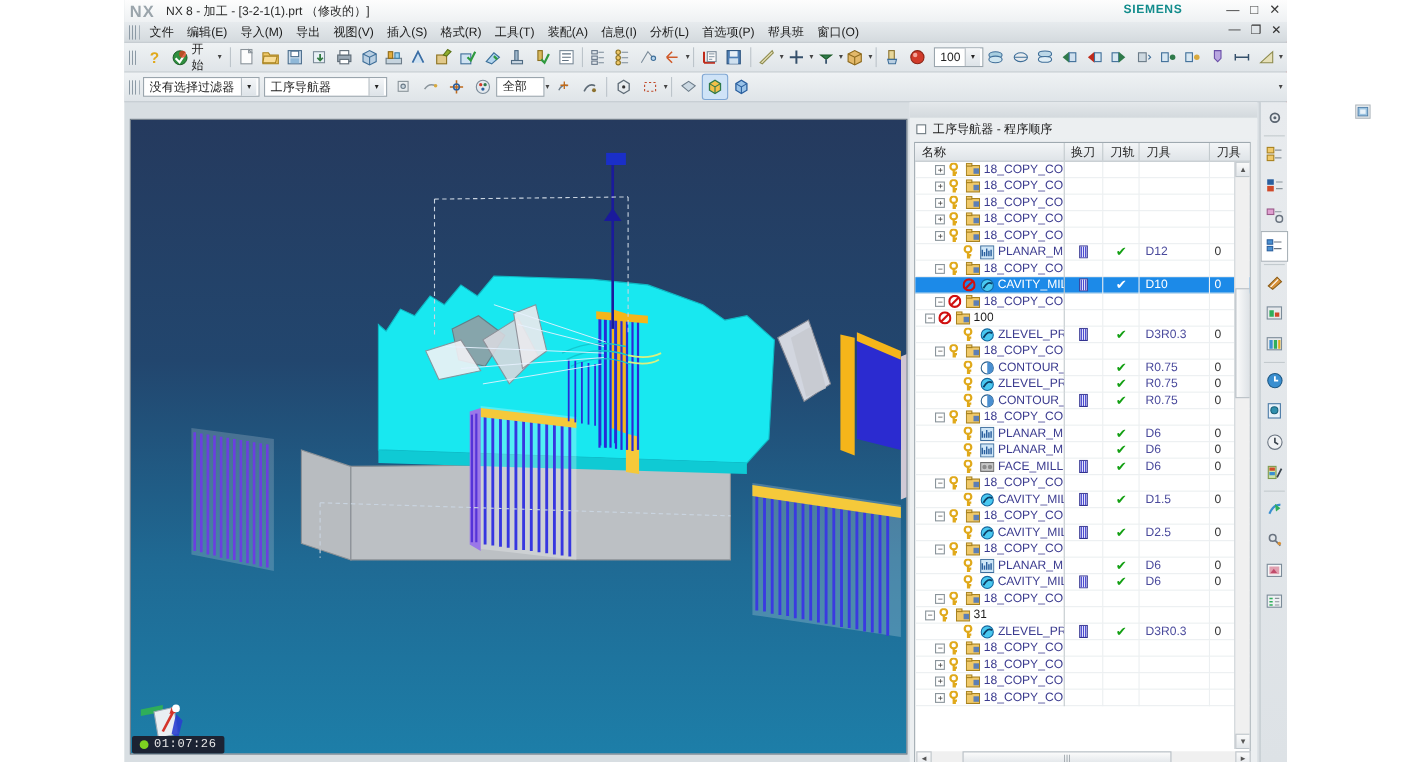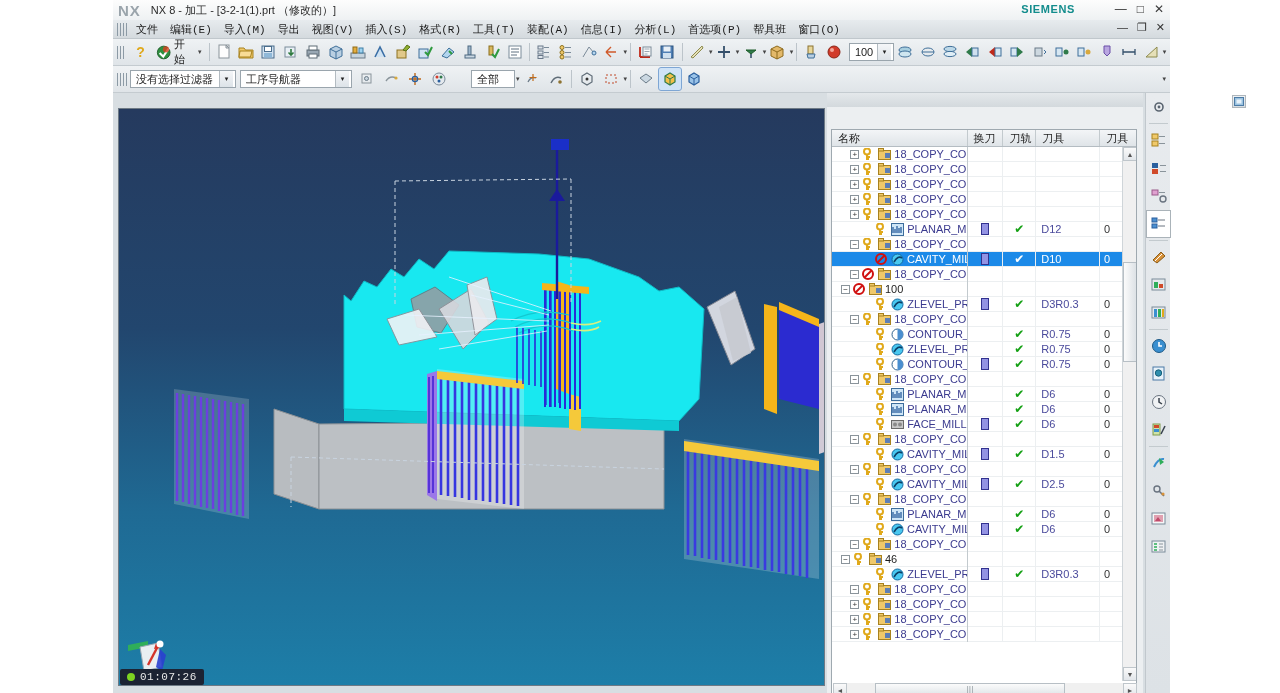--- a/index.html
+++ b/index.html
@@ -50,21 +50,21 @@
   .tbtn { width:22px; height:22px; margin:0 1px; border-radius:2px; position:relative;
           display:flex; align-items:center; justify-content:center; }
   .tsep { width:1px; height:18px; background:#bcc4ca; margin:0 3px; }
   .caret { font-size:7px; color:#444; margin-left:1px; }
   .start-btn { display:flex; align-items:center; gap:3px; padding:0 4px; height:22px; font-size:11px; }
   .combo { height:18px; border:1px solid #9aa5ad; background:#fff; display:flex;
            align-items:center; padding:0 2px 0 5px; font-size:11px; color:#222; }
   .combo .cv { flex:1; white-space:nowrap; overflow:hidden; }
   .combo .arrow { width:14px; height:16px; display:flex; align-items:center; justify-content:center;
                   background:linear-gradient(#f4f6f8,#dde3e8); border-left:1px solid #b3bbc1; font-size:7px; }
-  .flat-label { font-size:11px; padding:0 5px; color:#222;margin-left:20px; }
+  .flat-label { font-size:11px; padding:0 5px; color:#222; }
 
   
   .graphics { position:absolute; left:5px; top:108px; width:707px; height:578px;
               background:linear-gradient(#253a5e 0%,#22466e 38%,#1f6a94 70%,#1d7ea8 100%);
               border:1px solid #6e7a85; overflow:hidden; }
 
   
   .dock { position:absolute; left:714px; top:93px; width:316px; height:600px; background:#eceff1; }
   .dock-tophdr { position:absolute; left:0; top:0; width:316px; height:14px;
                  background:linear-gradient(#e4e8eb,#d3d9dd); display:flex; justify-content:flex-end;
@@ -169,21 +169,21 @@
       <div class="siemens">SIEMENS</div>
       <div class="wbtns">
         <span>—</span>
         <span>□</span>
         <span>✕</span>
       </div>
     </div>
 
     <div class="menubar">
       <div class="menu-handle"></div>
-      <div id="menu-items" style="display:flex;align-items:center;font-family:Liberation Mono, monospace;">
+      <div id="menu-items" style="display:flex;align-items:center;">
           <div class="menu-item">文件</div>
           <div class="menu-item">编辑(E)</div>
           <div class="menu-item">导入(M)</div>
           <div class="menu-item">导出</div>
           <div class="menu-item">视图(V)</div>
           <div class="menu-item">插入(S)</div>
           <div class="menu-item">格式(R)</div>
           <div class="menu-item">工具(T)</div>
           <div class="menu-item">装配(A)</div>
           <div class="menu-item">信息(I)</div>
@@ -739,20 +739,24 @@
       <svg width="10" height="9">
           <rect x="0.5" y="0.5" width="9" height="8" fill="#9bc3e0" stroke="#4c7ba6"></rect>
           <rect x="2.5" y="2.5" width="5" height="4" fill="#e8f2fa"></rect>
         </svg>
     </div>
 
     <div class="dock">
 
       <div class="dock-tophdr"></div>
 
+      <div class="nav-title">
+        <span class="pinbox"></span>
+        <span>工序导航器 - 程序顺序</span>
+      </div>
 
       <div class="treewrap">
 
         <div class="thead">
           <div class="c-name">名称</div>
           <div class="c-tc">换刀</div>
           <div class="c-tp">刀轨</div>
           <div class="c-tool">刀具</div>
           <div class="c-tool2">刀具</div>
         </div>
@@ -1332,21 +1336,21 @@
                 <span class="expander">−</span>
                 <span class="ico"><svg width="11" height="13">
                     <circle cx="5" cy="3.5" r="3" fill="none" stroke="#e0a91b" stroke-width="2"></circle>
                     <path d="M5 6 v6 M5 9 h3 M5 11 h2" stroke="#e0a91b" stroke-width="2"></path>
                   </svg></span>
                 <span class="ico"><svg width="13" height="13">
                     <rect x="0.5" y="2.5" width="12" height="9" fill="#f0c96a" stroke="#a8821f"></rect>
                     <rect x="0.5" y="0.5" width="5" height="2.5" fill="#f0c96a" stroke="#a8821f"></rect>
                     <rect x="7" y="5" width="5" height="5" fill="#5d7fb5"></rect>
                   </svg></span>
-                <span class="nm grp">46</span>
+                <span class="nm grp">31</span>
               </div>
               <div class="cell tc"></div>
               <div class="cell tp"></div>
               <div class="cell t1"></div>
               <div class="cell t2"></div>
             </div>
             <div class="trow">
               <div class="cell n">
                 <span class="ind" style="width: 34px;"></span>
                 <span class="expander none"></span>

